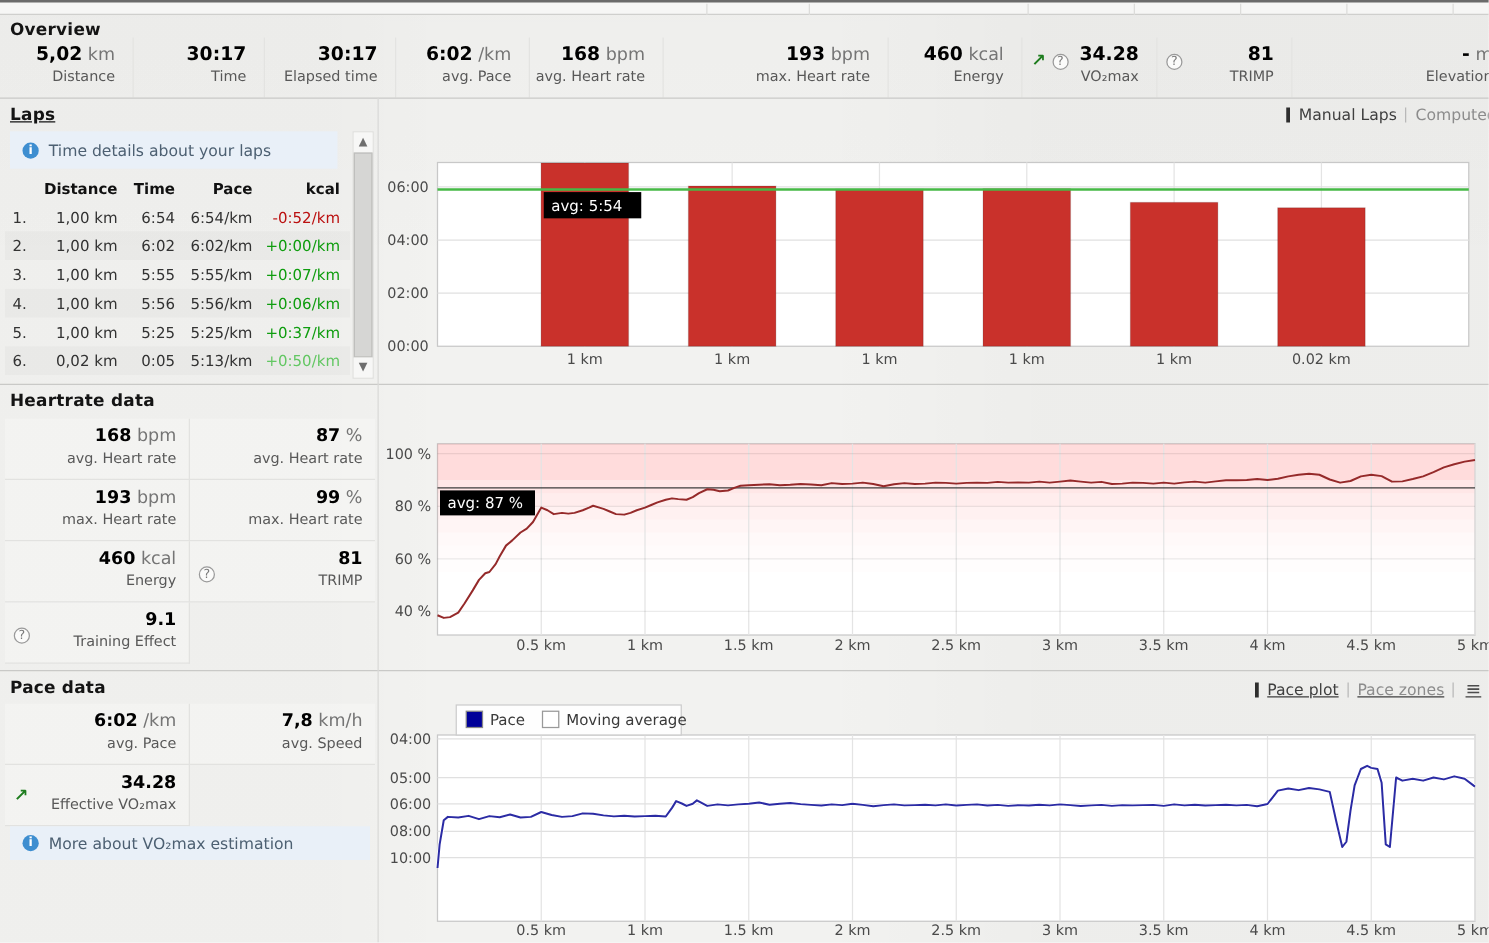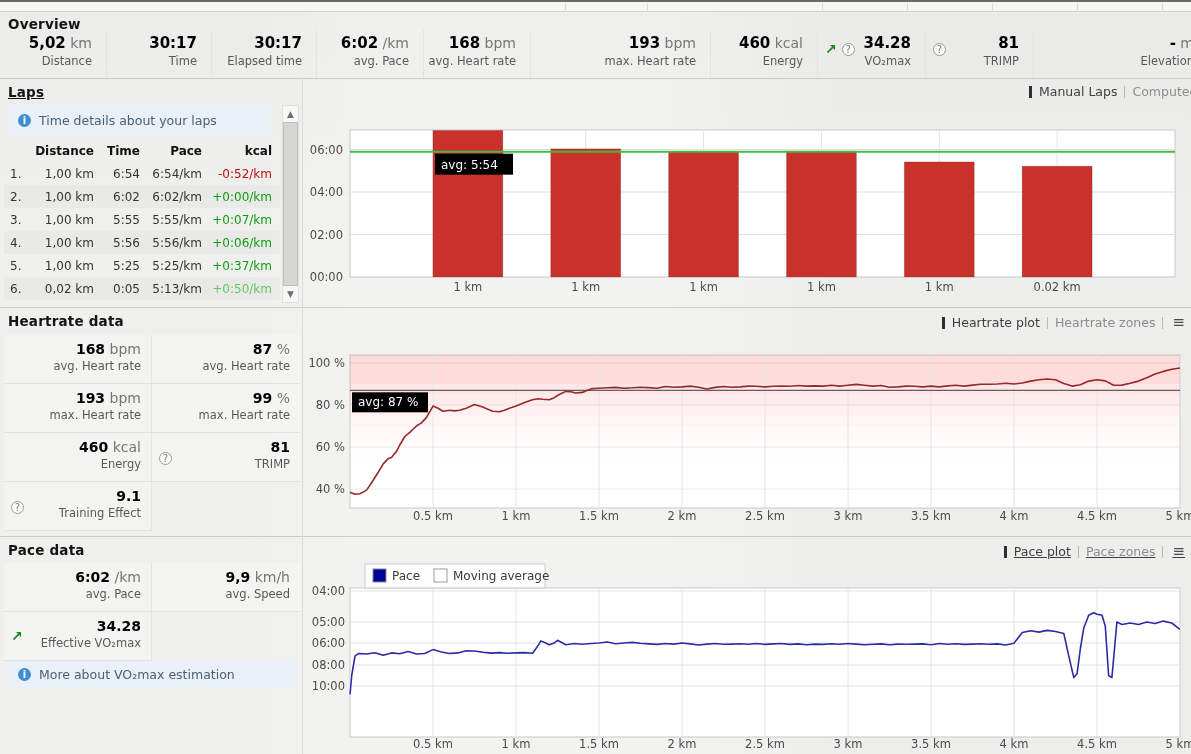--- a/index.html
+++ b/index.html
@@ -227,21 +227,20 @@
         <text x="282.7142857142857" y="188" font-size="11.5" fill="#4a4a4a" text-anchor="middle">1 km</text>
         <text x="400.57142857142856" y="188" font-size="11.5" fill="#4a4a4a" text-anchor="middle">1 km</text>
         <text x="518.4285714285714" y="188" font-size="11.5" fill="#4a4a4a" text-anchor="middle">1 km</text>
         <text x="636.2857142857143" y="188" font-size="11.5" fill="#4a4a4a" text-anchor="middle">1 km</text>
         <text x="754.1428571428571" y="188" font-size="11.5" fill="#4a4a4a" text-anchor="middle">0.02 km</text>
       </svg></div>
   <div class="vdivider" style="left:302px; top:78px; height:229px;"></div>
   <div class="hdivider" style="top:307px;"></div>
 
   <div class="sec-title" style="top:313px;">Heartrate data</div>
-  <div class="tabs" style="right:6px; top:313px;" id="hr-tabs"><span class="tabsep active"></span><span class="tab">Heartrate plot</span><span class="tabsep"></span><span class="tab inactive">Heartrate zones</span><span class="tabsep"></span><span class="menu-icon">≡</span></div>
   <div class="stat-grid" style="top:335px;" id="hr-stats">
       <div class="stat-row">
         <div class="stat-cell c1">
           <div><span class="val">168</span><span class="unit"> bpm</span></div>
           <div class="lbl">avg. Heart rate</div>
         </div>
         <div class="stat-cell">
           <div><span class="val">87</span><span class="unit"> %</span></div>
           <div class="lbl">avg. Heart rate</div>
         </div>
@@ -326,21 +325,21 @@
 
   <div class="sec-title" style="top:542px;">Pace data</div>
   <div class="tabs" style="right:6px; top:542px;text-decoration:underline;" id="pace-tabs"><span class="tabsep active"></span><span class="tab">Pace plot</span><span class="tabsep"></span><span class="tab inactive">Pace zones</span><span class="tabsep"></span><span class="menu-icon">≡</span></div>
   <div class="stat-grid" style="top:563px;" id="pace-stats">
       <div class="stat-row">
         <div class="stat-cell c1">
           <div><span class="val">6:02</span><span class="unit"> /km</span></div>
           <div class="lbl">avg. Pace</div>
         </div>
         <div class="stat-cell">
-          <div><span class="val">9,9</span><span class="unit"> km/h</span></div>
+          <div><span class="val">7,8</span><span class="unit"> km/h</span></div>
           <div class="lbl">avg. Speed</div>
         </div>
       </div>
       <div class="stat-row">
         <div class="stat-cell c1">
           <span class="cicon"><span class="trend">↗</span></span>
           <div><span class="val">34.28</span></div>
           <div class="lbl">Effective VO₂max</div>
         </div>
         <div class="stat-cell empty"></div>

